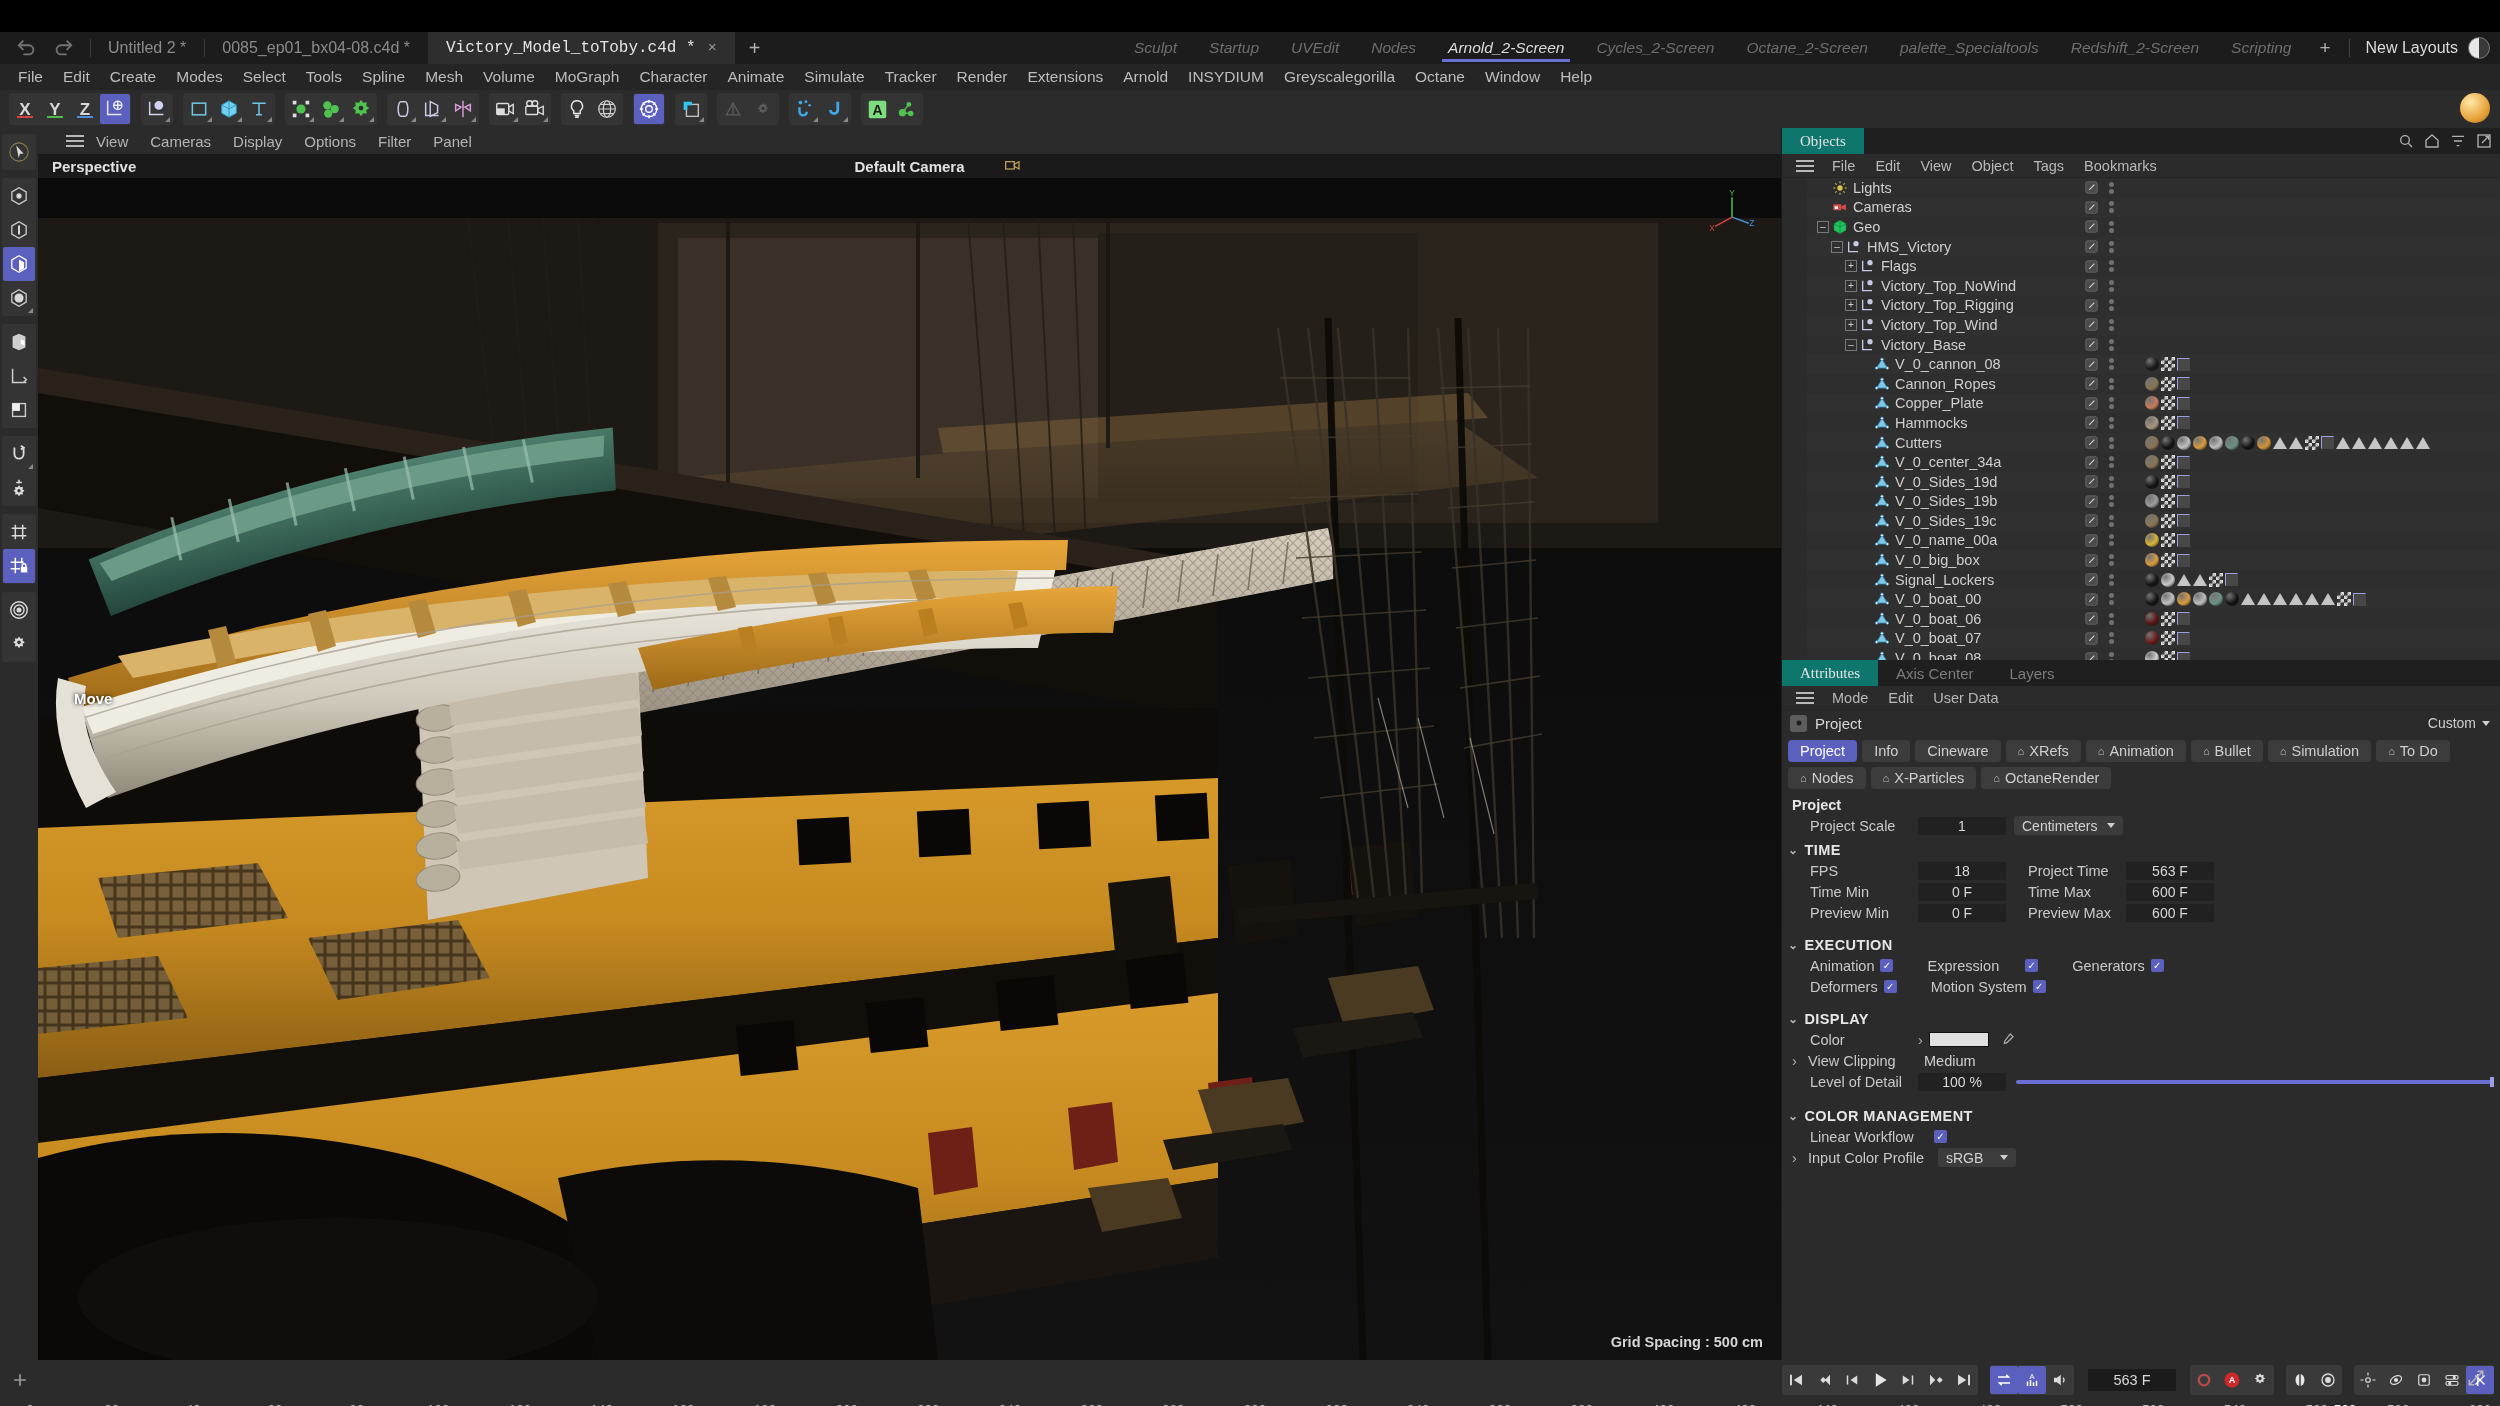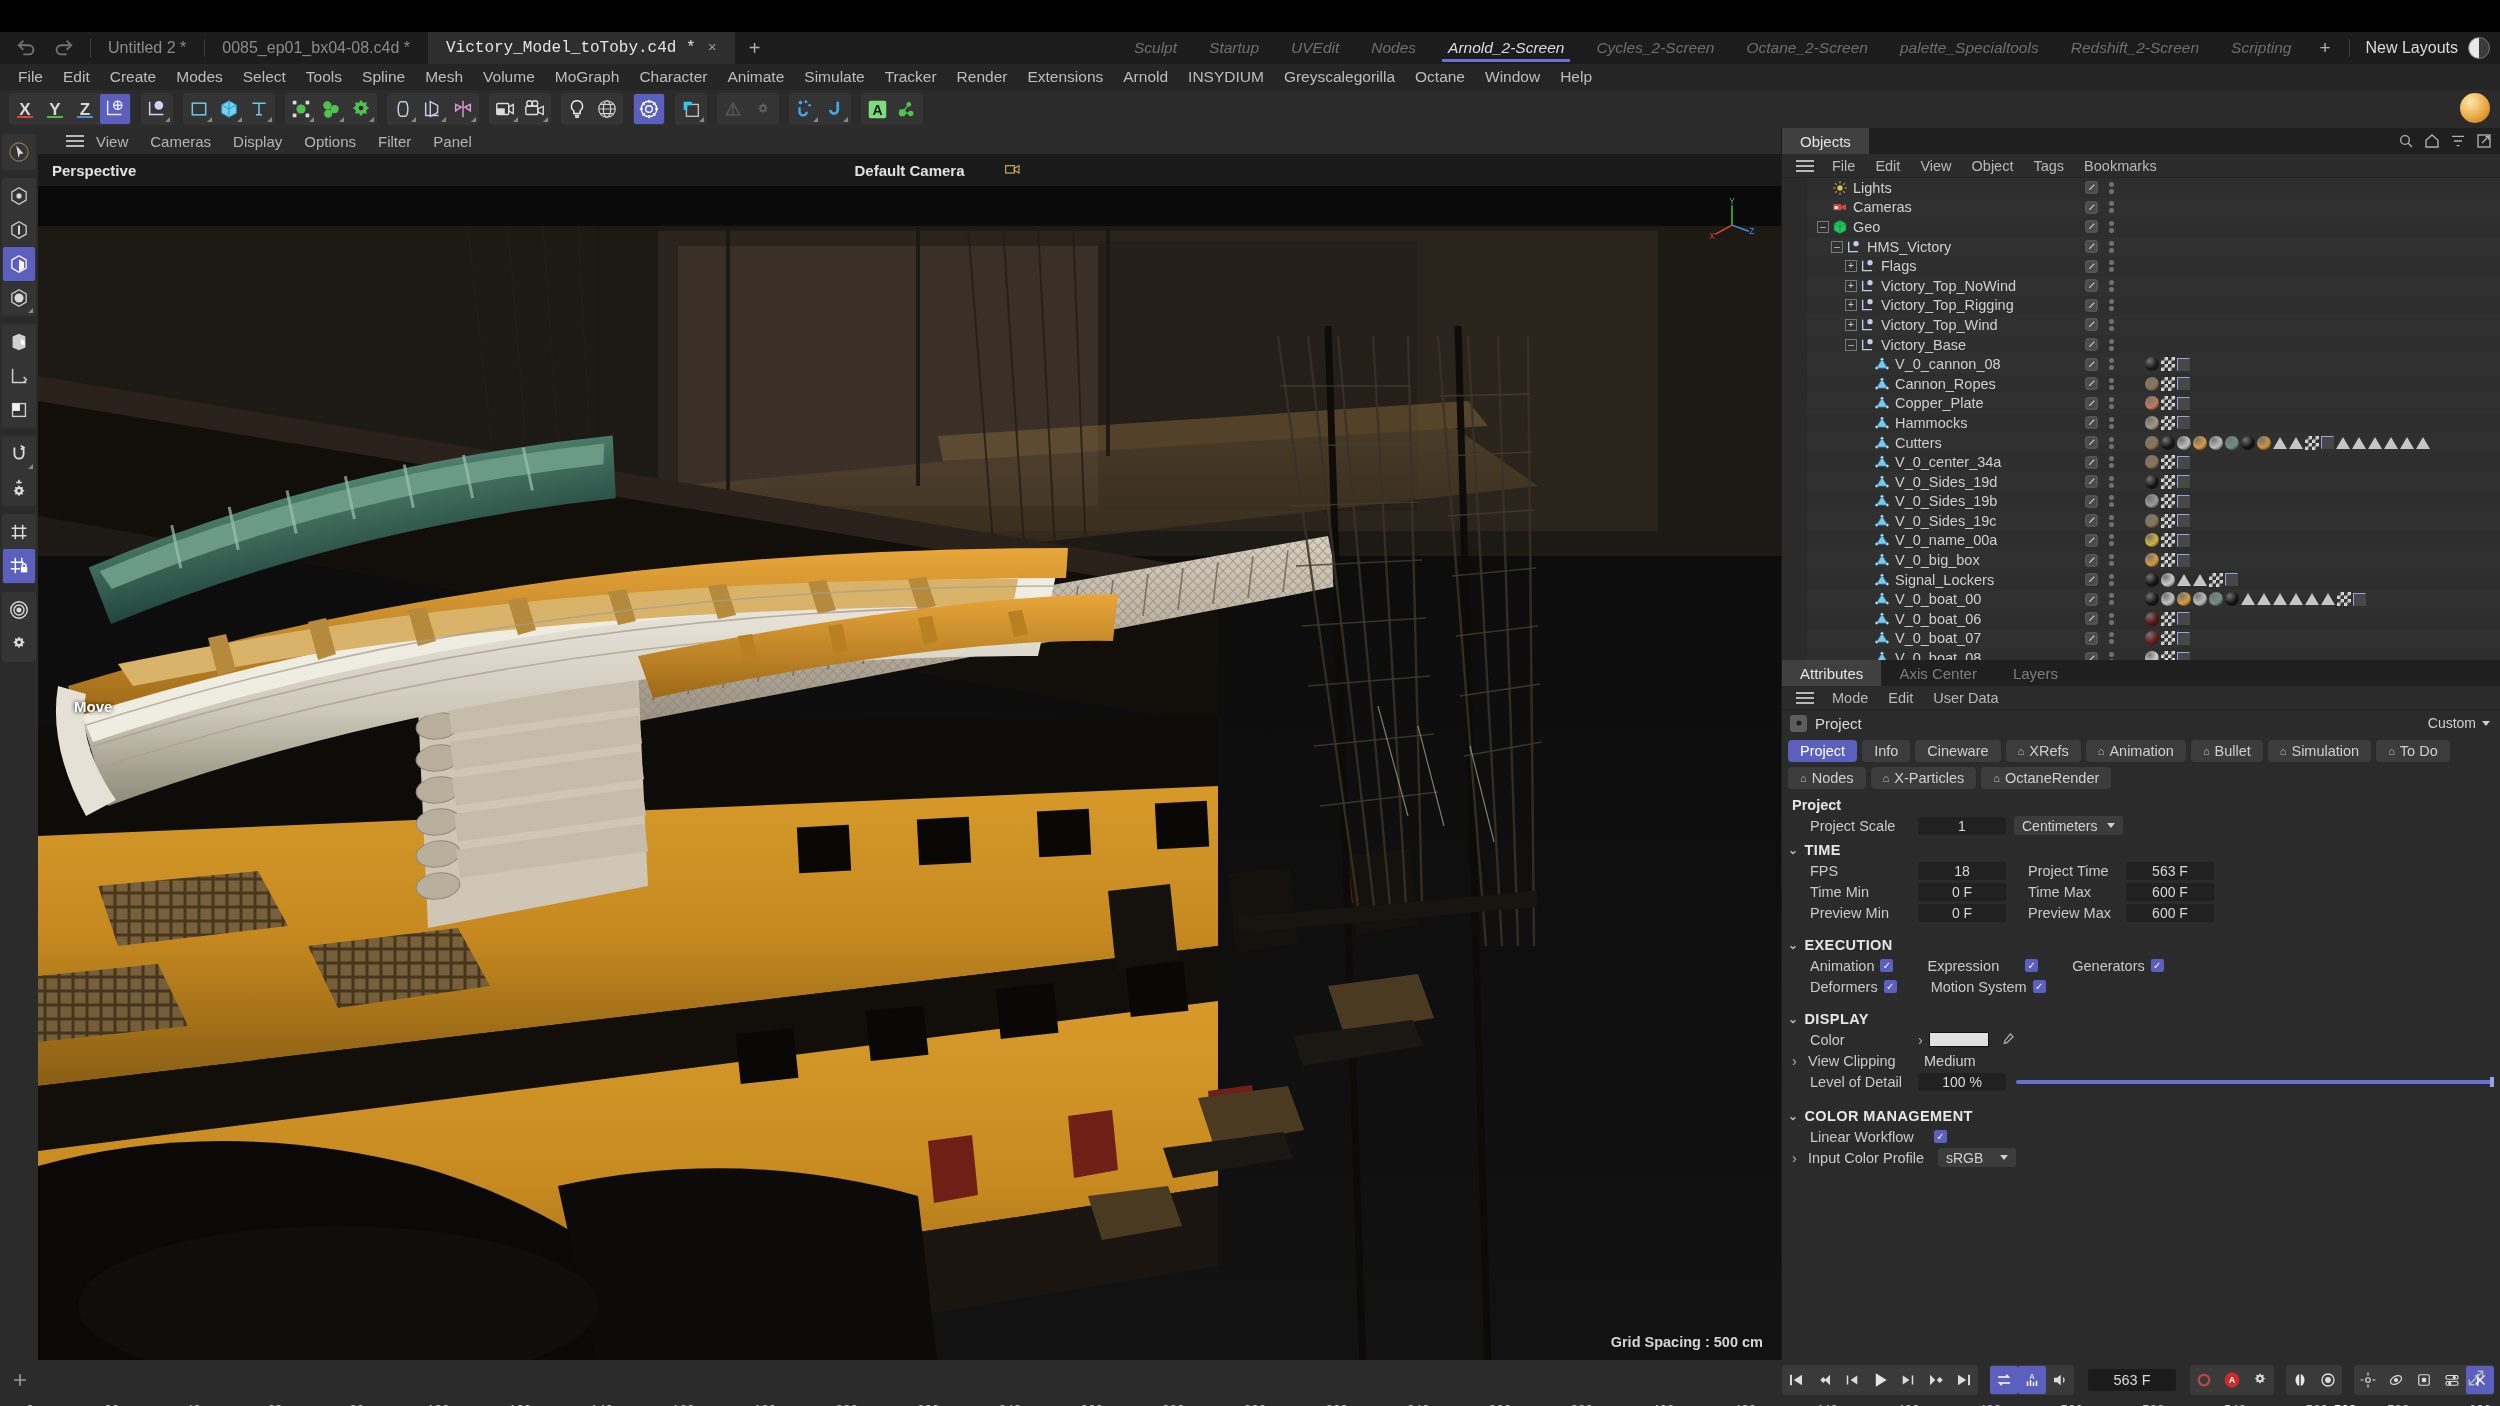--- a/index.html
+++ b/index.html
@@ -50,36 +50,36 @@
   .rbtn { width:32px; height:34px; display:flex; align-items:center; justify-content:center; position:relative; border-radius:2px; }
   .rbtn.sel { background:#5b5fbe; }
   .rbtn.corner::after { content:""; position:absolute; right:2px; bottom:2px; border-left:5px solid transparent; border-bottom:5px solid #8a8a8a; }
 
   
   #viewcol { width:1743px; display:flex; flex-direction:column; background:#2b2b2b; }
   #vpmenu { height:26px; background:#2b2b2b; display:flex; align-items:center; padding-left:28px; gap:2px; }
   .vp-m { padding:0 10px; font-size:15px; color:#b4b4b4; }
   .hamb { display:inline-block; width:18px; }
   .hamb i { display:block; height:2px; background:#b8b8b8; margin:3px 0; }
-  #vphead { height:32px; background:#1a1a1a; display:flex; align-items:center; padding:4px 14px; position:relative; }
+  #vphead { height:24px; background:#1a1a1a; display:flex; align-items:center; padding:4px 14px; position:relative; }
   .vp-title { font-size:15px; font-weight:bold; color:#e2e2e2; }
   .vp-cam { position:absolute; left:50%; transform:translateX(-50%); font-size:15px; font-weight:bold; color:#e2e2e2; }
   .vp-camico { position:absolute; left:calc(50% + 95px); }
 
   #viewport { flex:1; position:relative; background:#0b0b0b; overflow:hidden; }
   #gridspacing { position:absolute; right:18px; bottom:10px; font-size:14.5px; font-weight:bold; color:#d6d6d6; }
   #axisgizmo { position:absolute; right:26px; top:10px; width:46px; height:46px; }
   #movetip { position:absolute; left:36px; top:512px; font-size:15px; font-weight:bold; color:#ffffff; text-shadow:0 0 4px #000; }
 
   
   #dock { width:719px; background:#2b2b2b; display:flex; flex-direction:column; border-left:1px solid #1b1b1b; }
 
   .panel-tabrow { height:26px; background:#1f1f1f; display:flex; align-items:center; position:relative; }
   .ptab { height:26px; padding:0 18px; display:flex; align-items:center; font-size:15px; color:#7d7d7d; }
-  .ptab.active { background:#404040; color:#e4e4e4; }
+  .ptab.active { background:#0f766e; color:#e4e4e4;font-family:Liberation Serif, serif; }
   .ptab-icons { position:absolute; right:8px; display:flex; gap:10px; align-items:center; }
 
   .panel-menurow { height:24px; background:#2b2b2b; display:flex; align-items:center; padding-left:6px; gap:0; border-bottom:1px solid #242424; }
   .pm { padding:0 10px; font-size:14.5px; color:#b8b8b8; }
 
   
   #objlist { height:482px; background:#2e2e2e; overflow:hidden; position:relative;margin-left:25px; }
   .orow { height:19.6px; display:flex; align-items:center; position:relative; font-size:14.5px; color:#cfcfcf; }
   .orow:nth-child(odd) { background:#2e2e2e; }
   .orow:nth-child(even) { background:#303030; }

